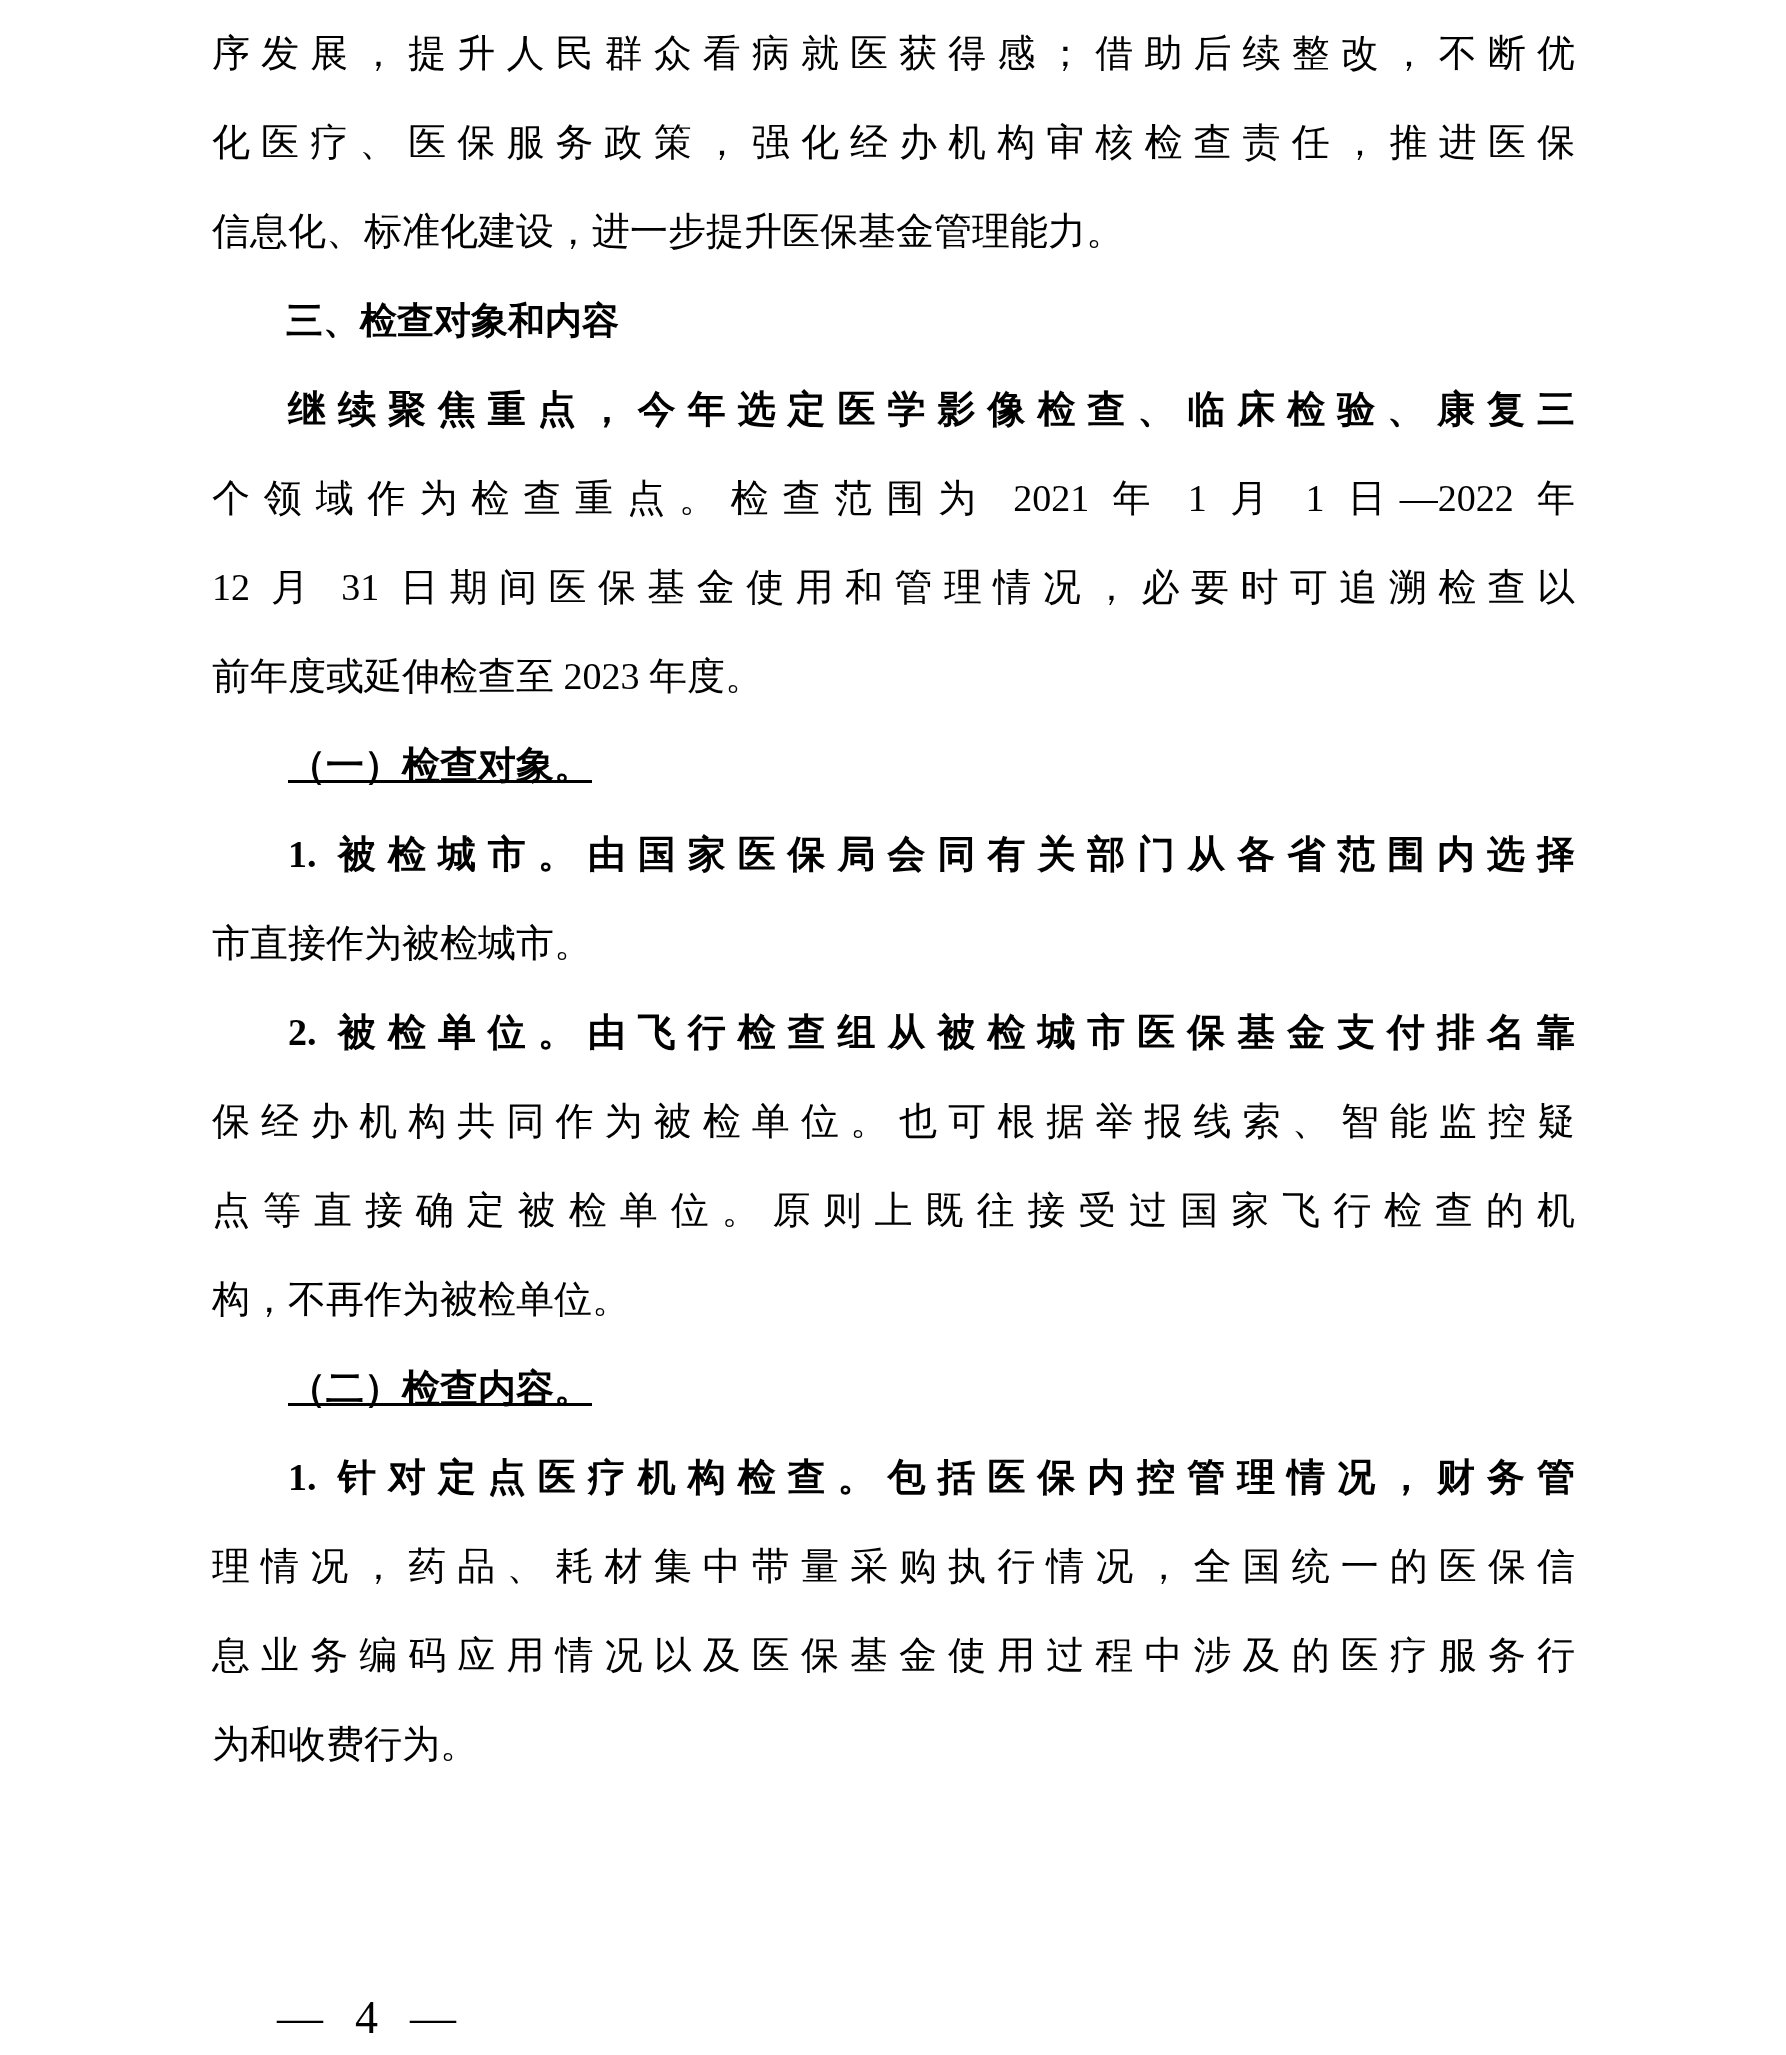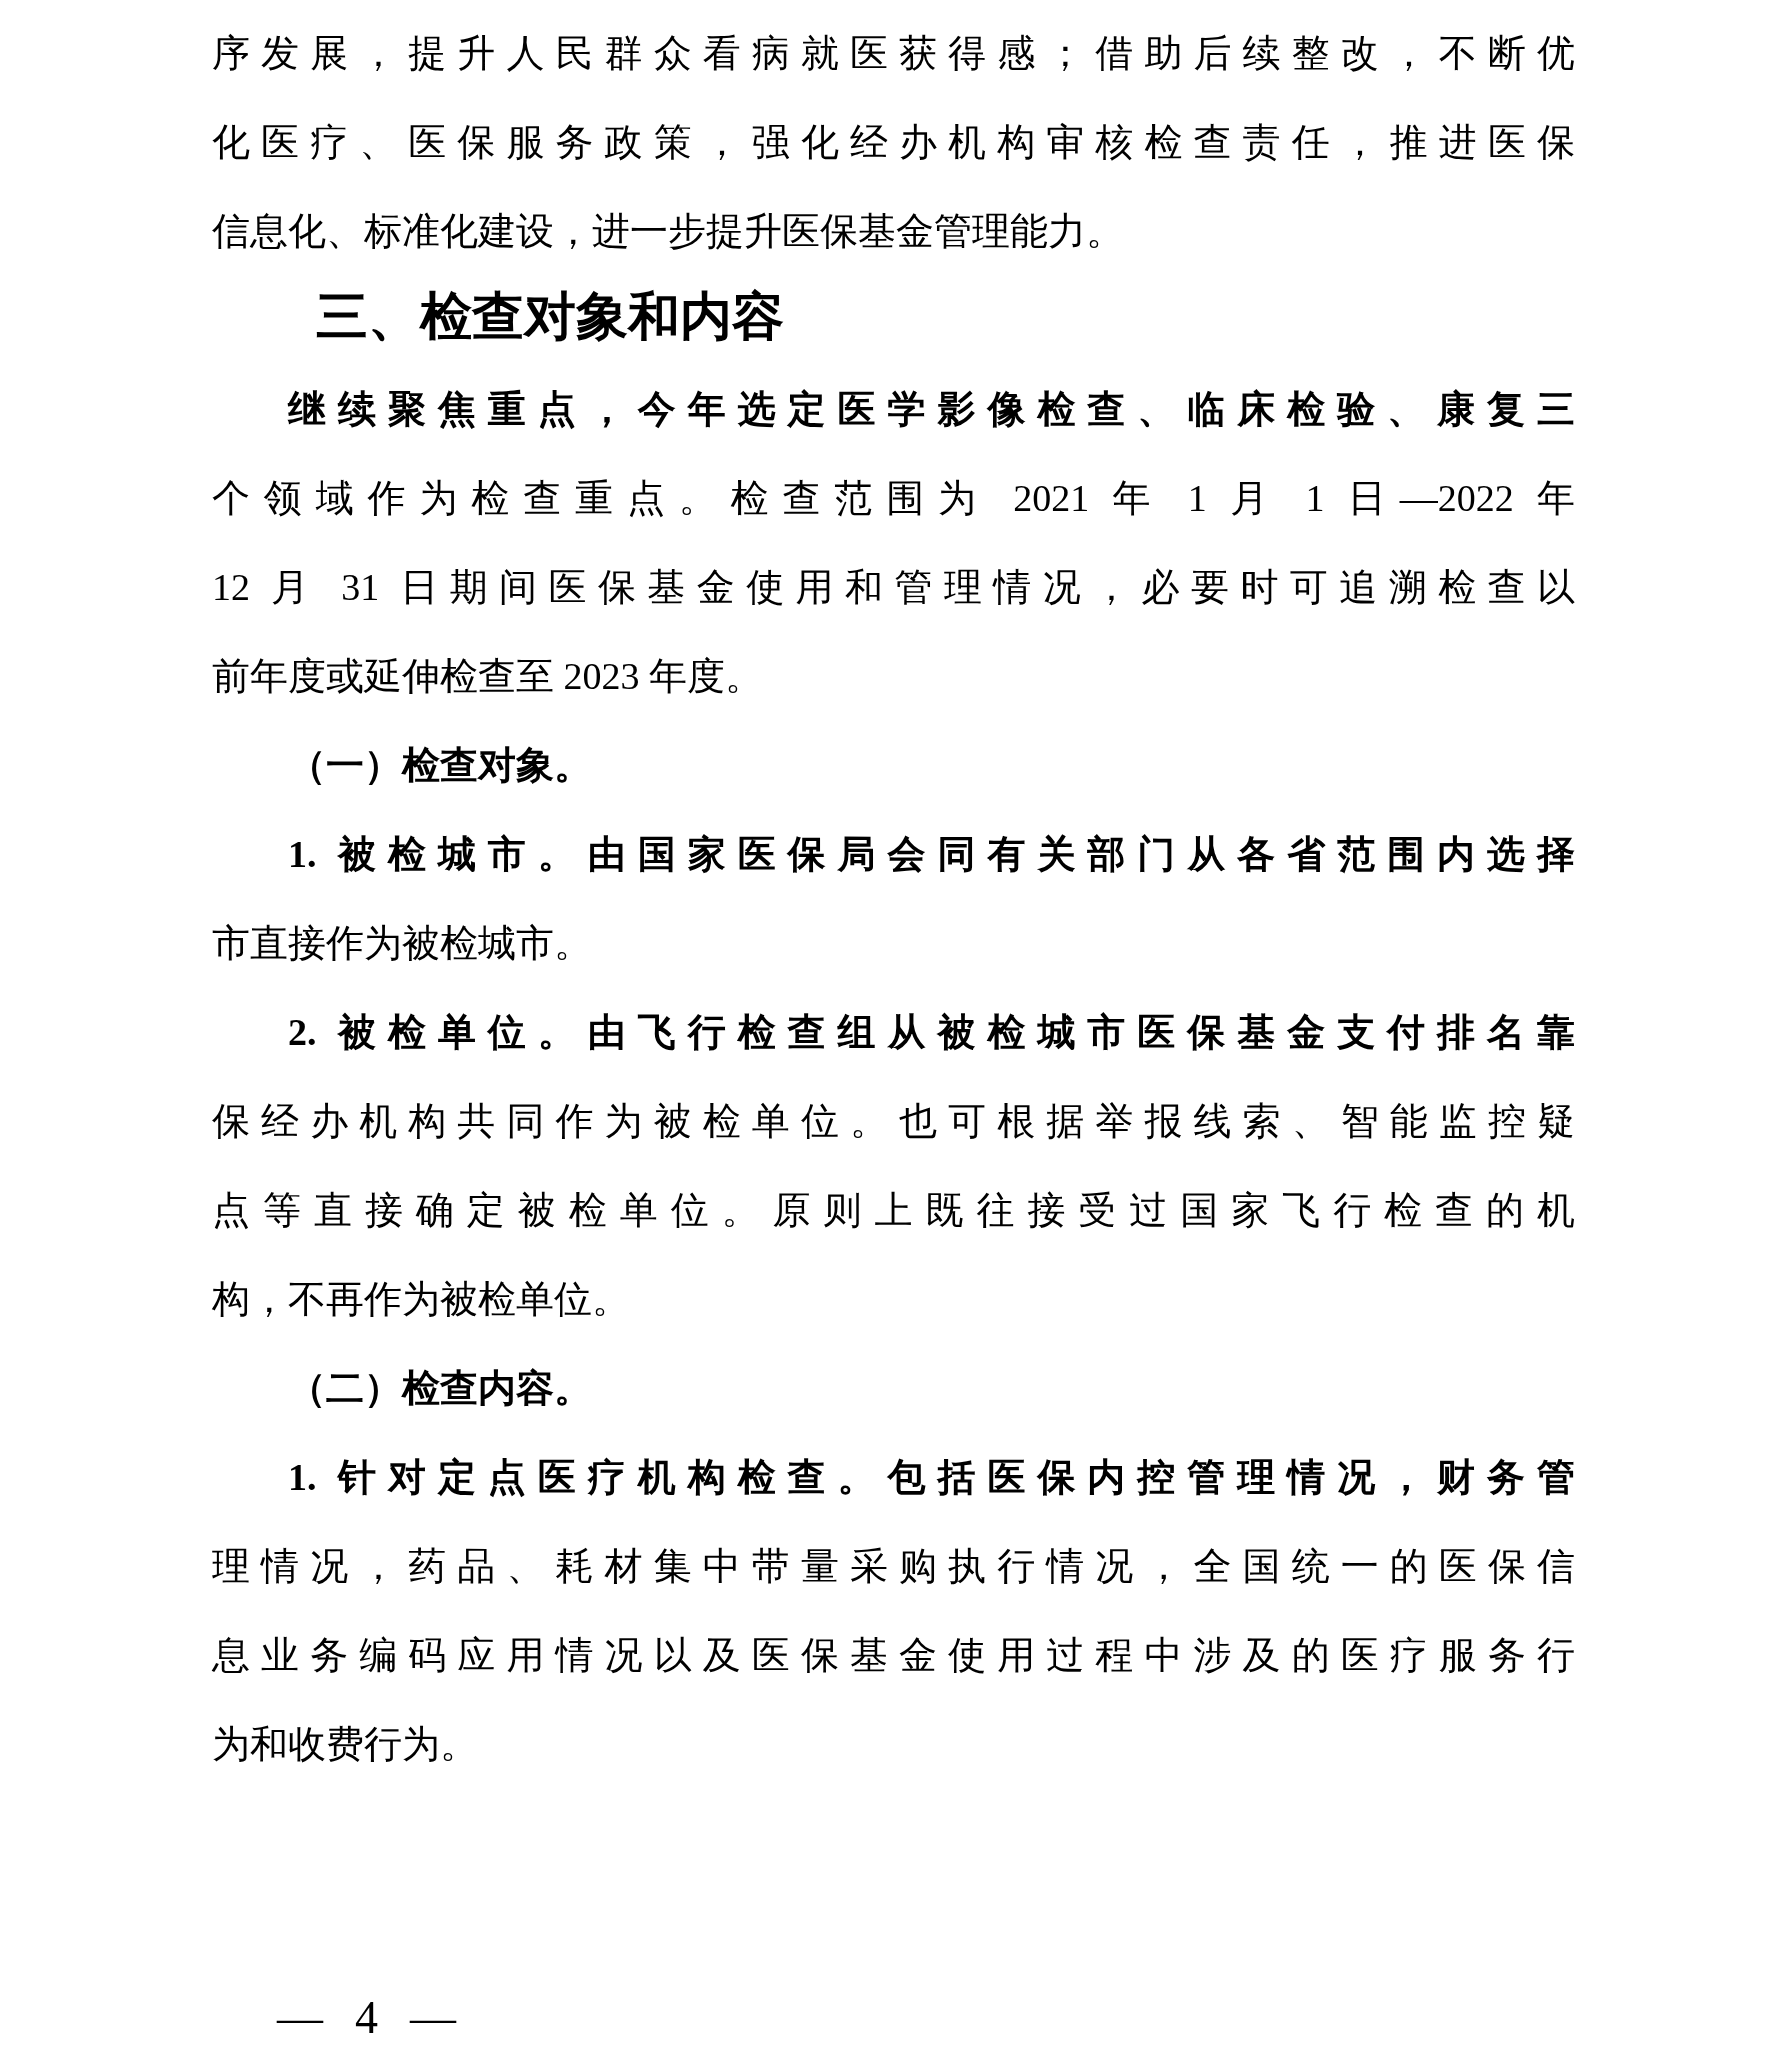--- a/index.html
+++ b/index.html
@@ -33,27 +33,28 @@
     text-align: justify;
     text-align-last: justify;
   }
   
   .indent {
     text-indent: 2em;
     font-weight: bold;
   }
   
   .h1 {
-    font-family: Liberation Mono, monospace;
+    font-family: Liberation Serif, serif;
     font-weight: bold;
-    font-size: 52px;
+    font-size: 37px;
   }
   
   .h2 {
     font-weight: bold;
+    text-decoration: underline;
   }
   .footer {
     position: absolute;
     left: 277px;
     top: 1972px;
     font-family: "Liberation Serif", "DejaVu Serif", serif;
     font-size: 46px;
     line-height: 92px;
     word-spacing: 20.5px;
     color: #000000;

